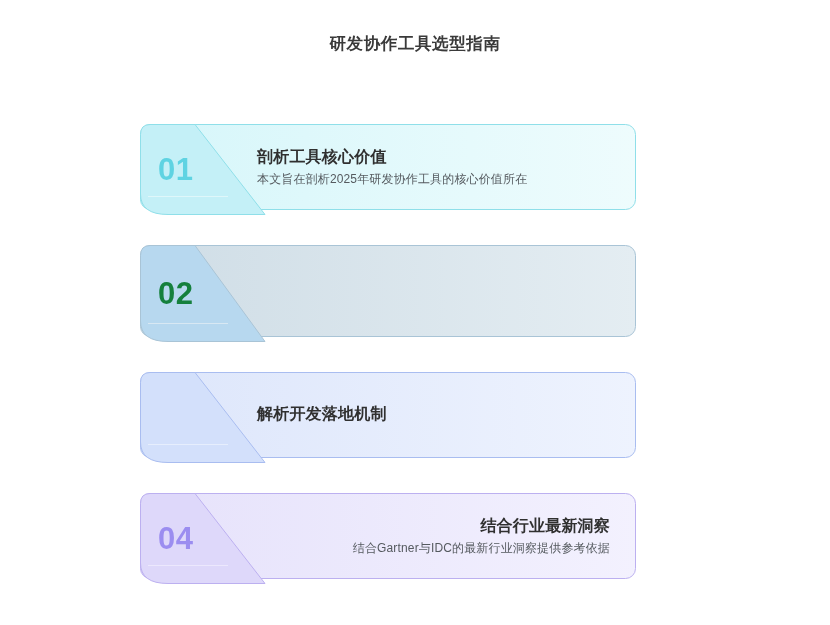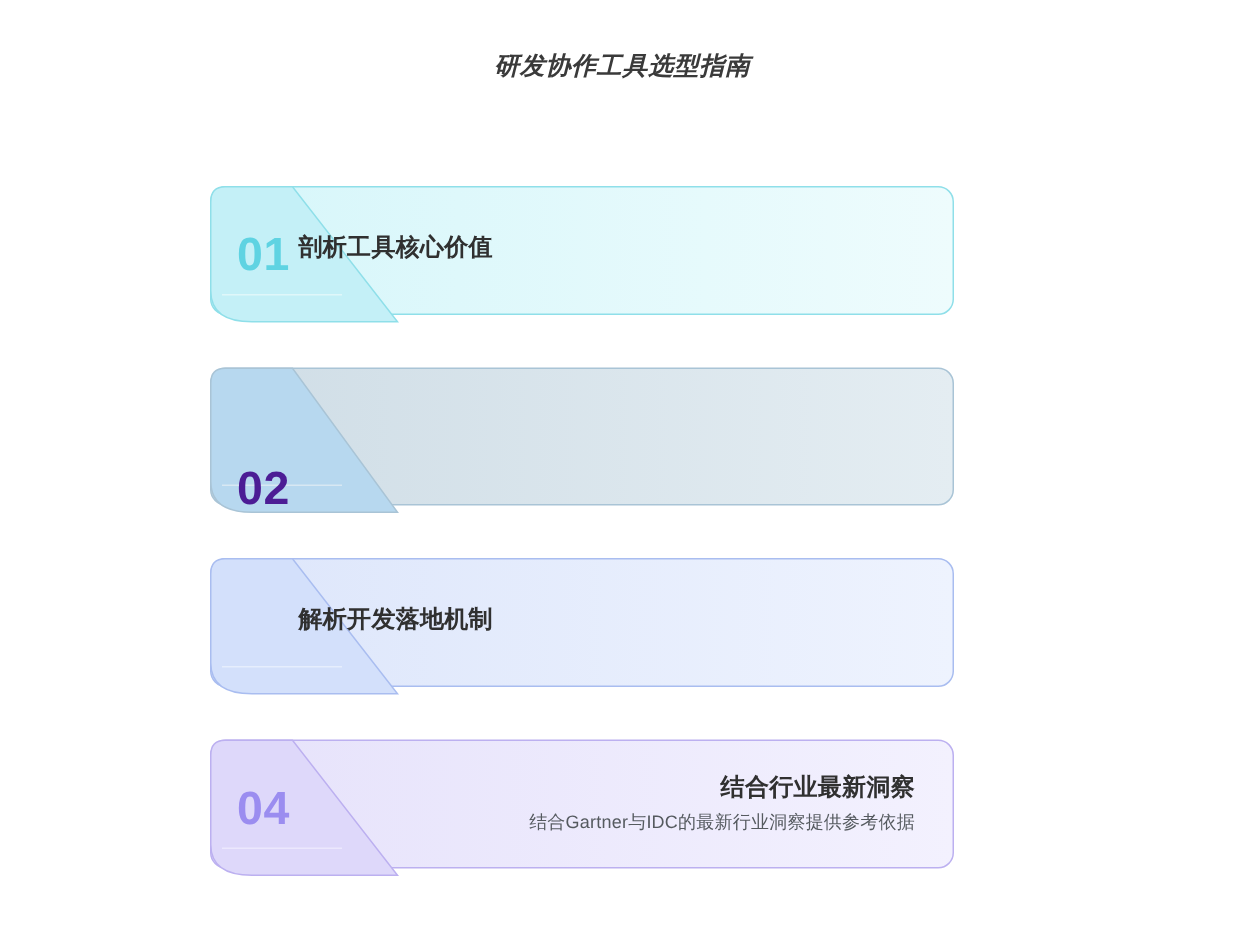--- a/index.html
+++ b/index.html
@@ -26,21 +26,20 @@
   .page-title {
     position: absolute;
     left: 0;
     top: 33px;
     width: 830px;
     text-align: center;
     font-size: 16.5px;
     font-weight: bold;
     color: #3a3a3a;
     letter-spacing: 0.6px;
-    font-style: italic;
   }
 
   
   .card-list {
     position: absolute;
     left: 140px;
     top: 124px;
     width: 496px;
   }
 
@@ -55,21 +54,21 @@
   .card-shape {
     display: block;
     position: absolute;
     left: 0;
     top: 0;
     overflow: visible;
   }
 
   .card-content {
     position: relative;
-    padding-left: 59px;
+    padding-left: 117px;
     padding-right: 26px;
     box-sizing: border-box;
     width: 496px;
     display: flex;
     flex-direction: column;
     justify-content: center;
   }
 
   .card-number {
     position: absolute;
@@ -132,37 +131,38 @@
             <stop offset="100%" stop-color="#eefcfd"></stop>
           </linearGradient>
         </defs>
         <rect x="0.5" y="0.5" width="495" height="85" rx="10" ry="10" fill="url(#bodyGrad0)" stroke-width="1" stroke="#8fdfe9"></rect>
         <path d="M10,0.5 L55,0.5 L125,90.5 L28,90.5 Q0.5,90.5 0.5,70 L0.5,10.5 Q0.5,0.5 10,0.5 Z" stroke-width="1" fill="#c4f0f7" stroke="#8fdfe9"></path>
         <line x1="8" y1="72.5" x2="88" y2="72.5" stroke-width="1" stroke="#dff7fa"></line>
       </svg>
       <div class="card-content">
         <div class="card-number" style="color: rgb(95, 211, 226);">01</div>
         <div class="card-heading">剖析工具核心价值</div>
+        <div class="card-desc">本文旨在剖析2025年研发协作工具的核心价值所在</div>
       </div>
     </div>
 
     <div class="card h2">
       <svg class="card-shape" width="496" height="104" viewBox="0 0 496 104">
         <defs>
           <linearGradient id="bodyGrad1" x1="0" y1="0" x2="1" y2="0">
             <stop offset="0%" stop-color="#cfdde6"></stop>
             <stop offset="100%" stop-color="#e4edf2"></stop>
           </linearGradient>
         </defs>
         <rect x="0.5" y="0.5" width="495" height="91" rx="10" ry="10" fill="url(#bodyGrad1)" stroke-width="1" stroke="#a9c4d6"></rect>
         <path d="M10,0.5 L55,0.5 L125,96.5 L28,96.5 Q0.5,96.5 0.5,76 L0.5,10.5 Q0.5,0.5 10,0.5 Z" stroke-width="1" fill="#b7d8ef" stroke="#a9c4d6"></path>
         <line x1="8" y1="78.5" x2="88" y2="78.5" stroke-width="1" stroke="#d8e8f3"></line>
       </svg>
       <div class="card-content">
-        <div class="card-number" style="color: #4c1d95; margin-top: 32px;">02</div>
+        <div class="card-number" style="color: #15803d;">02</div>
       </div>
     </div>
 
     <div class="card h3">
       <svg class="card-shape" width="496" height="98" viewBox="0 0 496 98">
         <defs>
           <linearGradient id="bodyGrad2" x1="0" y1="0" x2="1" y2="0">
             <stop offset="0%" stop-color="#dde6fb"></stop>
             <stop offset="100%" stop-color="#eef3fe"></stop>
           </linearGradient>

